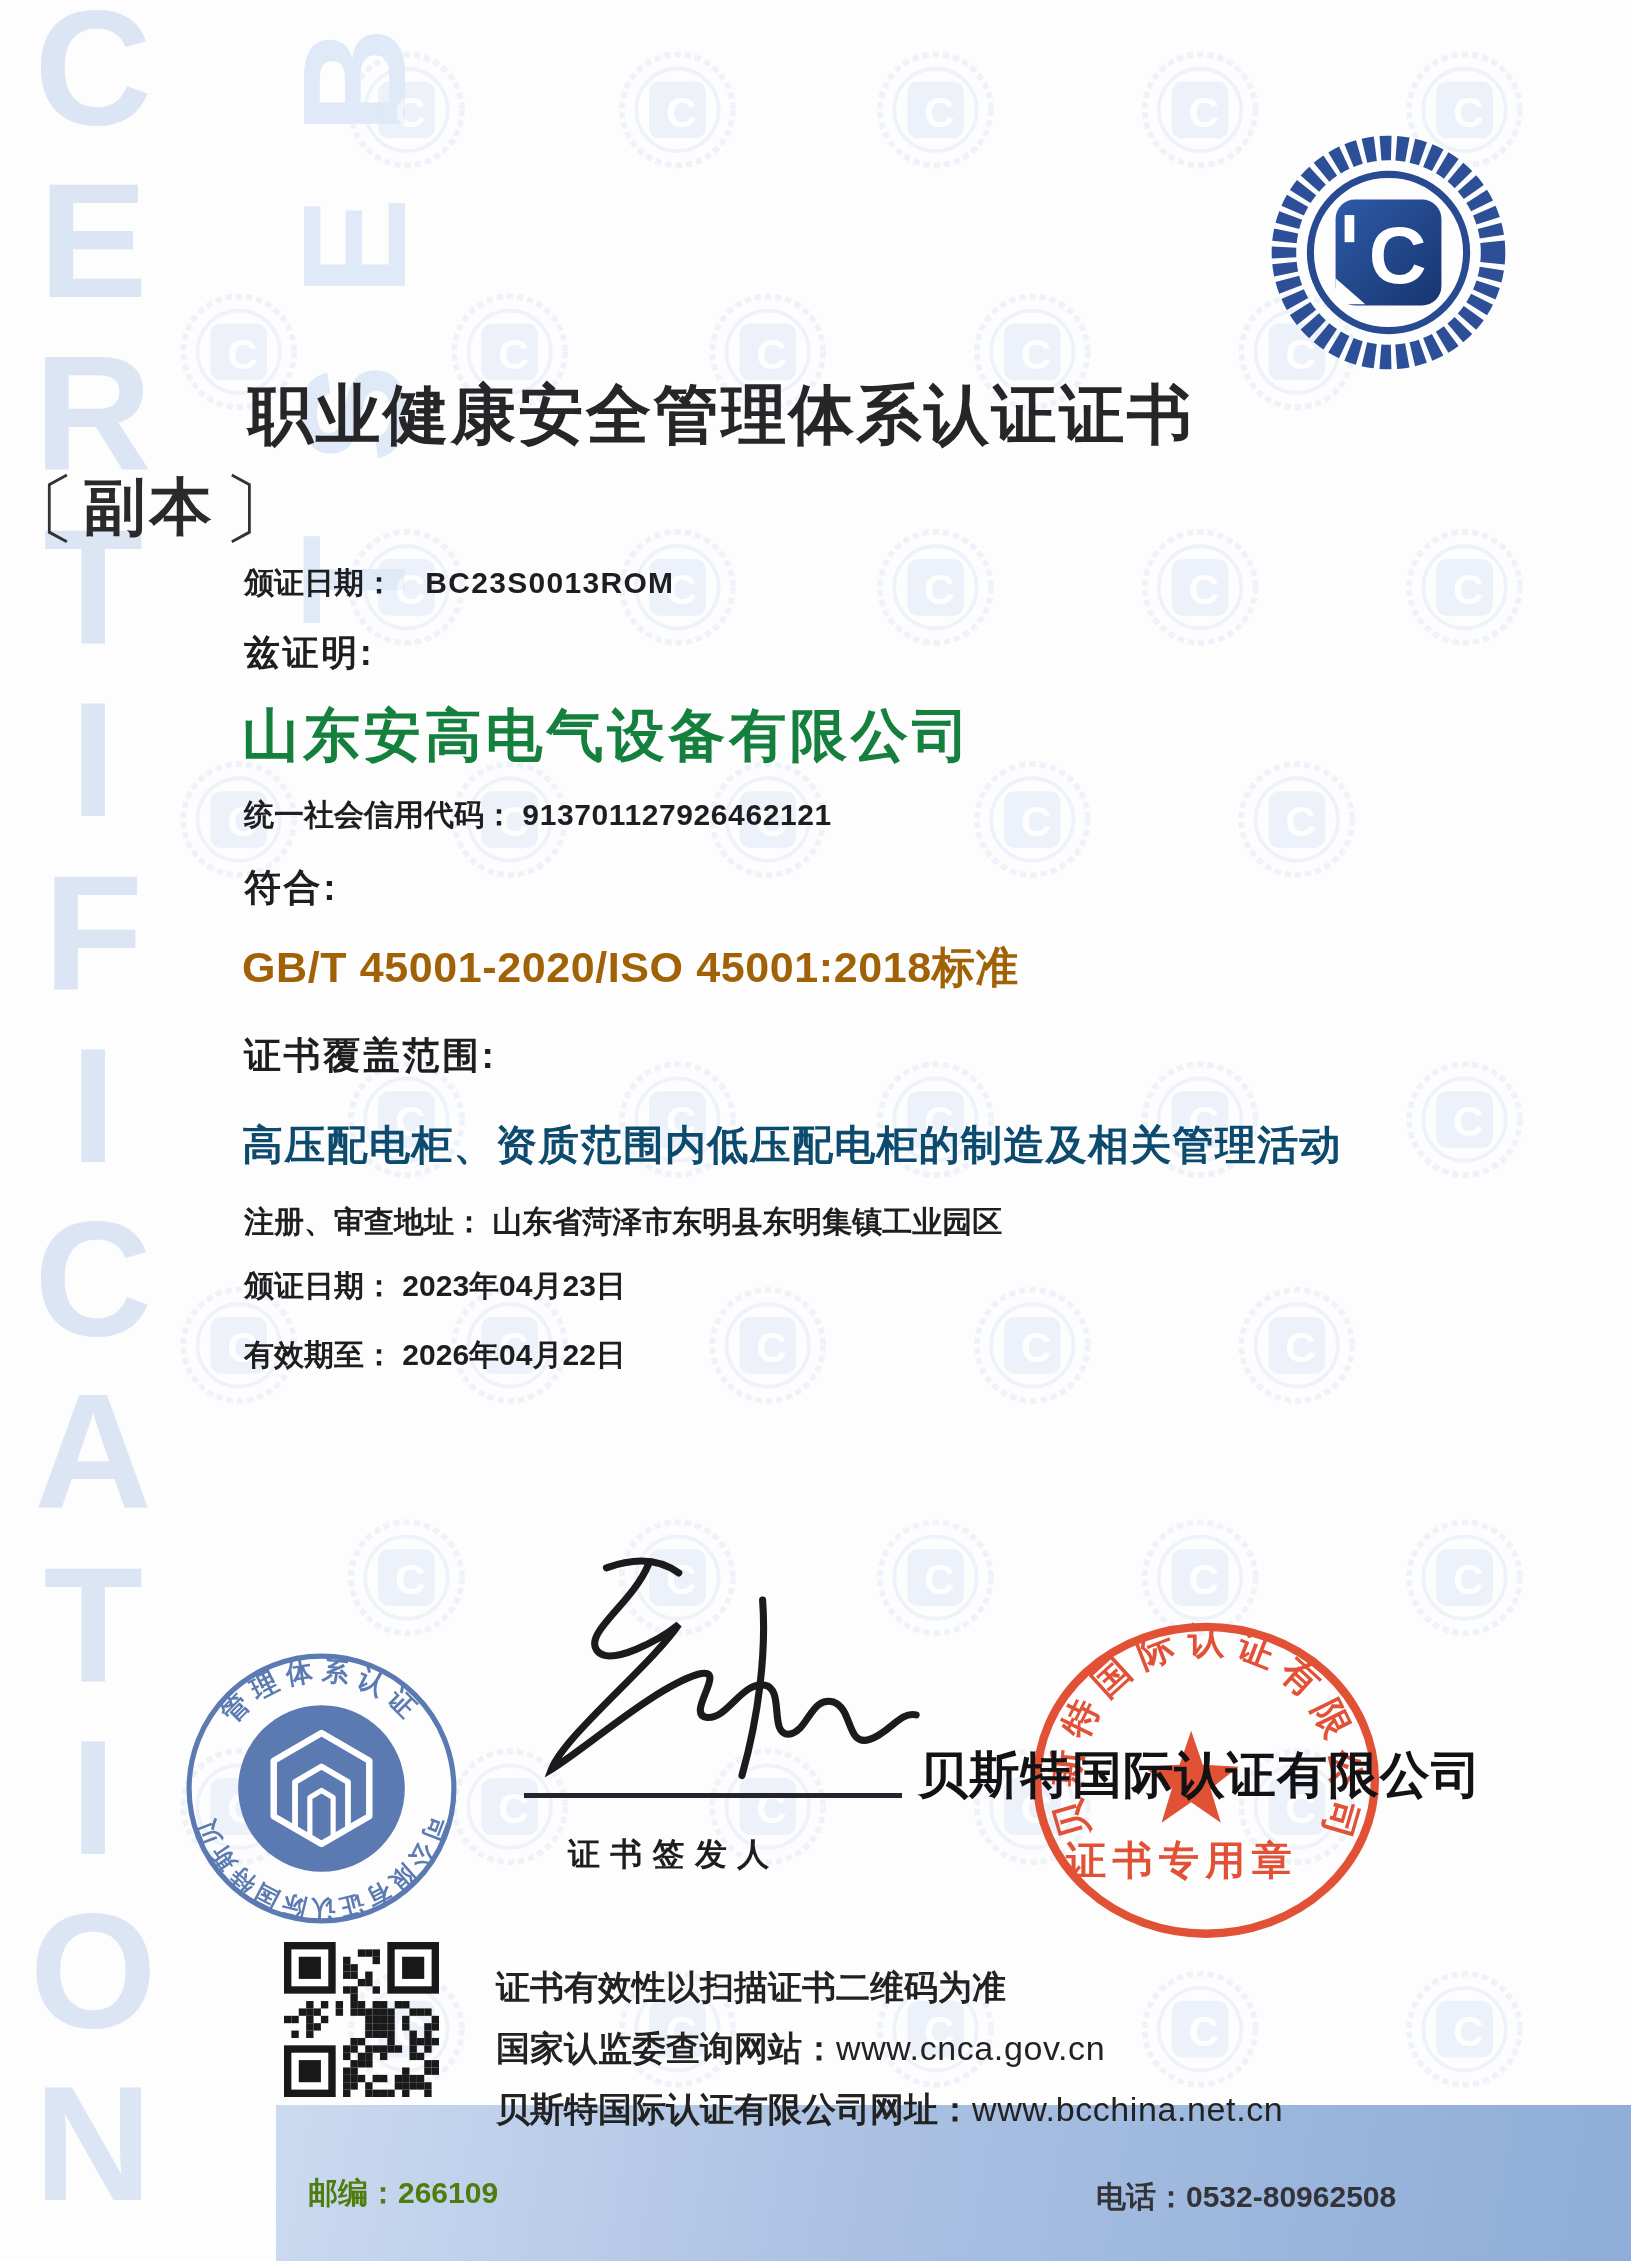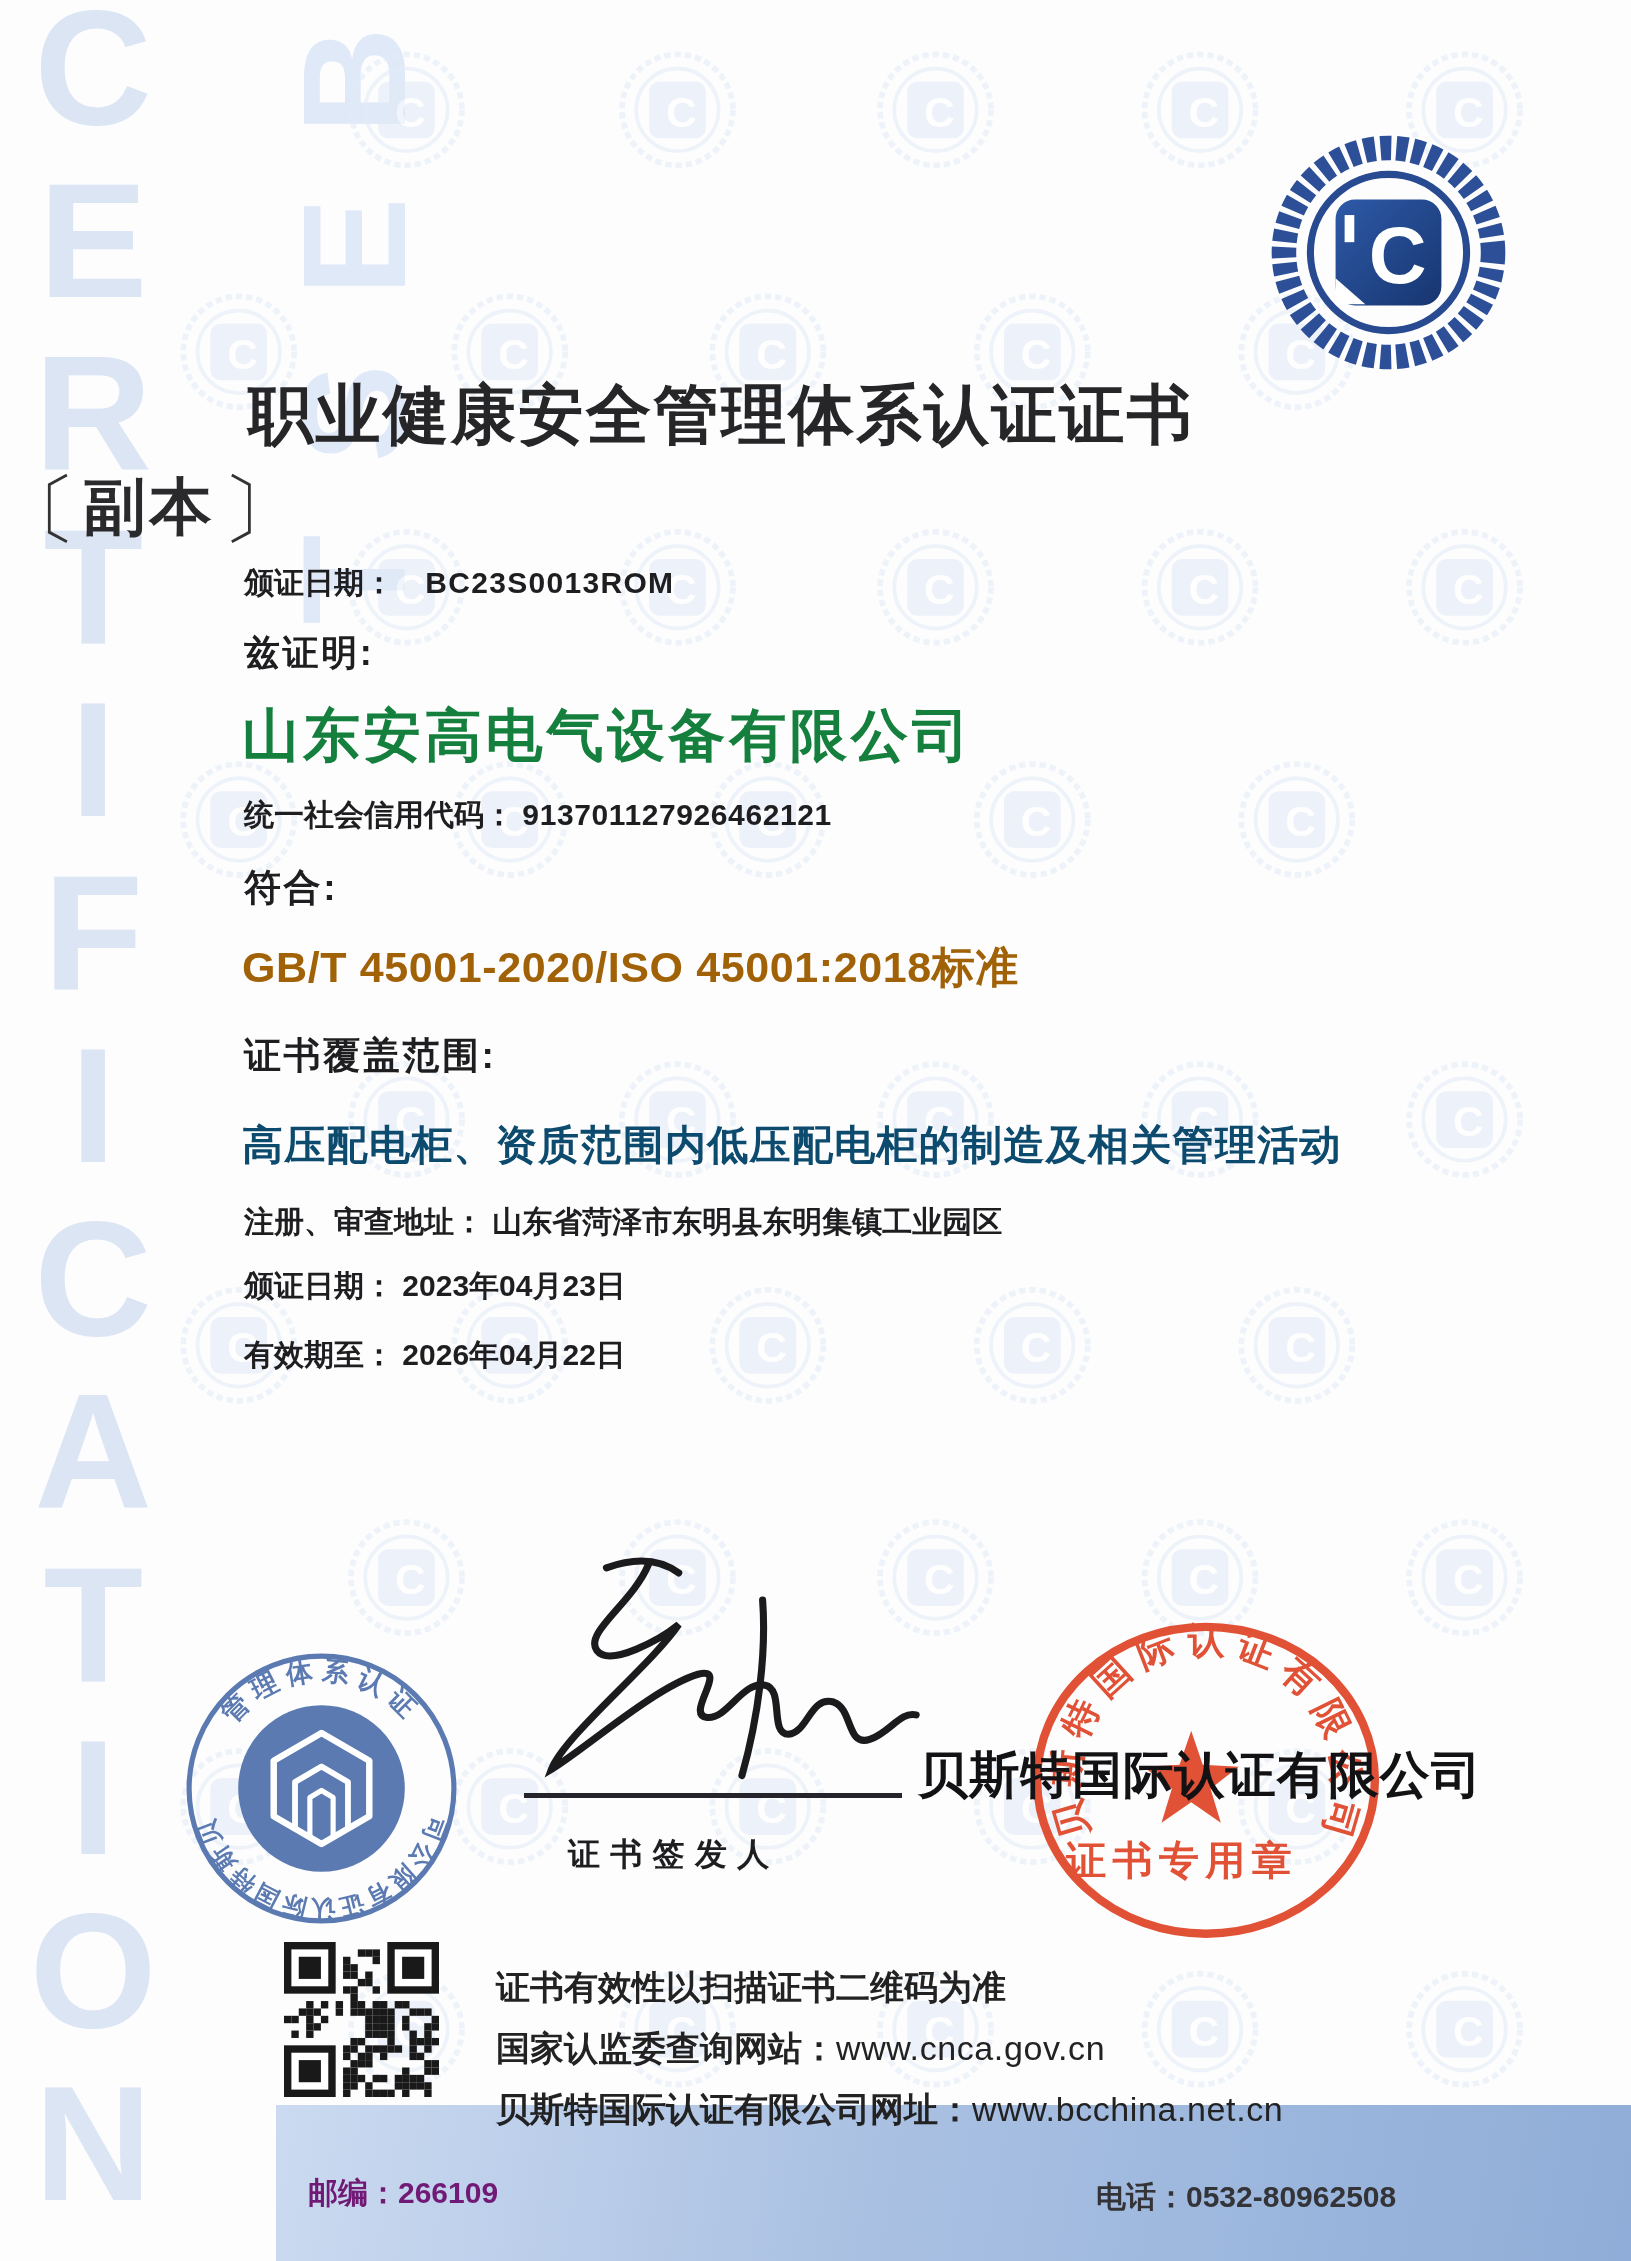--- a/index.html
+++ b/index.html
@@ -47,21 +47,21 @@
   .l-signer{left:568px;top:1833px;font-size:32px;font-weight:700;letter-spacing:10.3px;z-index:4;}
   .l-issuer{left:918px;top:1742px;font-size:50px;font-weight:900;letter-spacing:1.3px;color:#121214;z-index:5;}
 
   .qr{left:284px;top:1942px;z-index:3;}
   .qrlines{left:496px;top:1957px;font-size:34px;z-index:3;line-height:61px;font-weight:700;color:#222;}
   .qrlines .url{font-weight:400;letter-spacing:0.6px;}
 
   .footer{left:276px;top:2105px;width:1355px;height:156px;z-index:2;
           background:linear-gradient(100deg,#cbdaf0 0%,#a9c0e2 45%,#8fadd8 100%);}
   .f-addr{left:310px;top:2114px;font-size:30px;font-weight:700;color:var(--footer-ink);z-index:3;}
-  .f-post{left:308px;top:2173px;font-size:30px;font-weight:700;color:#701a75;z-index:3;}
+  .f-post{left:308px;top:2173px;font-size:30px;font-weight:700;color:#4d7c0f;z-index:3;}
   .f-phone{left:1096px;top:2177px;font-size:30px;font-weight:700;color:#343438;z-index:3;}
 
   .sealblue{left:182px;top:1649px;z-index:4;}
   .sealred{left:1021px;top:1608px;z-index:4;opacity:.94;}
   .logo{left:1262px;top:126px;z-index:3;}
 </style>
 </head>
 <body>
 
 <div class="page">

